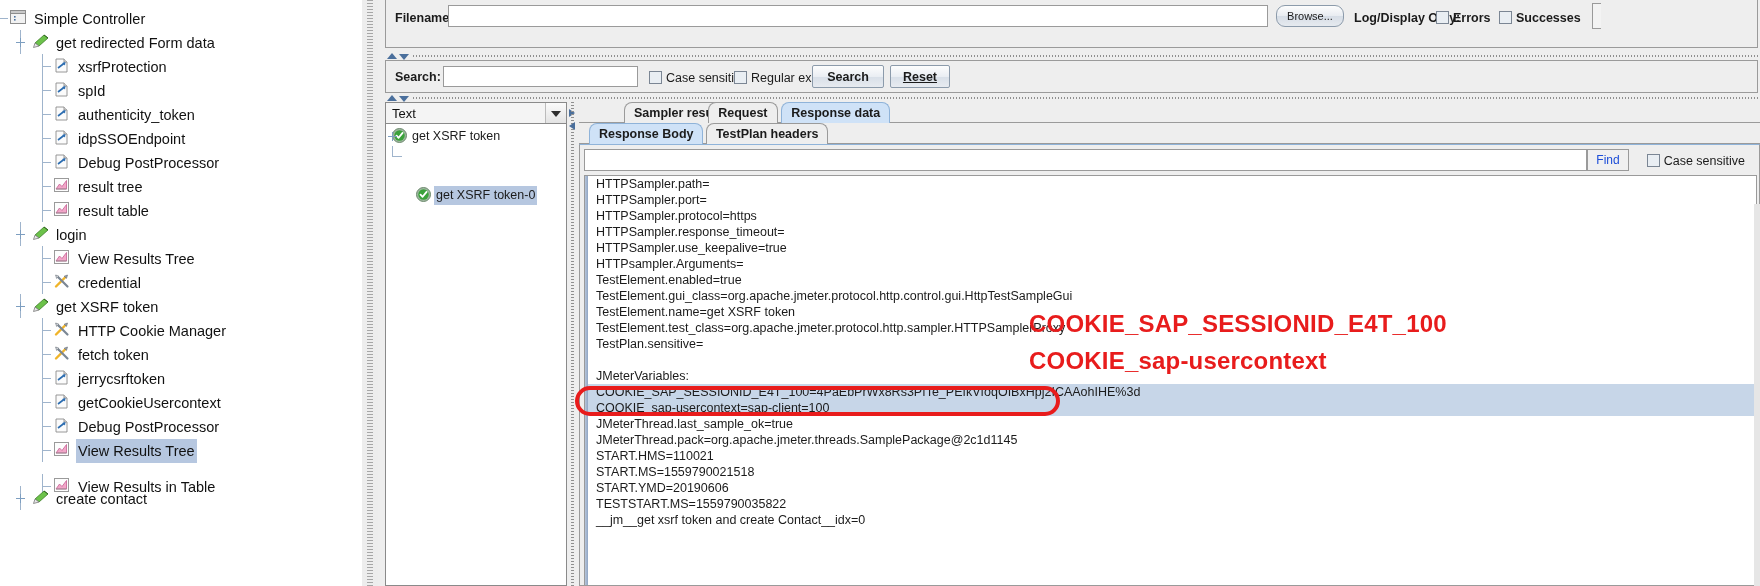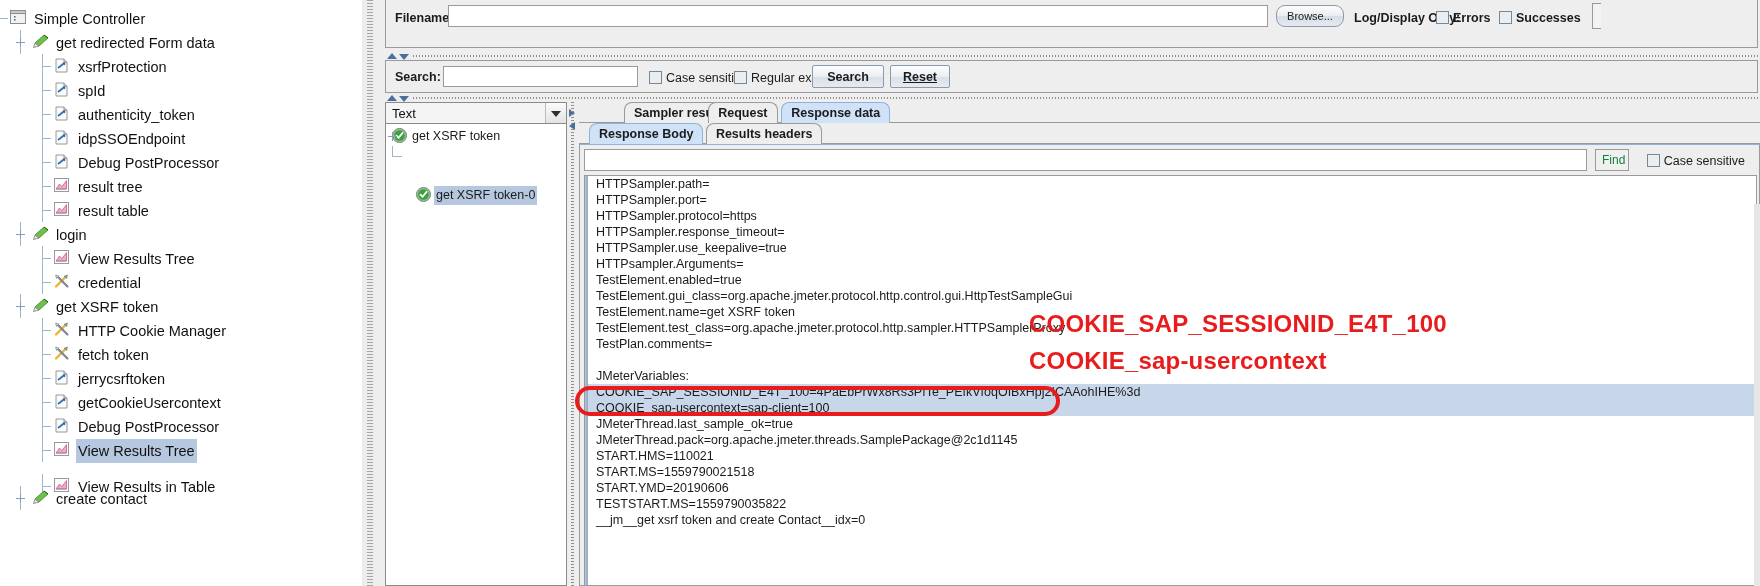--- a/index.html
+++ b/index.html
@@ -199,23 +199,23 @@
     position: absolute; left: 0; top: 42px; right: 0; bottom: 0;
     border: 1px solid #9a9a9a; border-top: 1px solid #8fb3d9; background: #eeeeee;
   }
   #find-row { position: absolute; left: 4px; top: 4px; right: 2px; height: 22px; }
   #find-input {
     position: absolute; left: 0; top: 0; right: 170px; height: 22px;
     border: 1px solid #9a9a9a; background: #fff; font-size: 12.5px;
     font-family: "Liberation Sans", sans-serif; padding: 0 3px; outline: none;
   }
   #find-btn {
-    position: absolute; right: 128px; top: 0; width: 34px; height: 22px;
+    position: absolute; right: 128px; top: 0; width: 42px; height: 22px;
     border: 1px solid #9a9a9a; background: #f0f0f0;
-    font-size: 12px; color: #15803d; font-family: "Liberation Sans", sans-serif; cursor: pointer;
+    font-size: 12px; color: #1d4ed8; font-family: "Liberation Sans", sans-serif; cursor: pointer;
   }
   #find-case-wrap { position: absolute; right: 12px; top: 4px; white-space: nowrap; }
 
   #body-text {
     position: absolute; left: 4px; top: 30px; right: 2px; bottom: 0;
     background: #ffffff; border: 1px solid #9a9a9a; border-bottom: none;
     overflow: hidden;
   }
   #gutter {
     position: absolute; left: 0; top: 0; width: 3px; bottom: 0;
@@ -453,21 +453,21 @@
       <div id="tabs-area">
         <div class="tabrow" id="primary-tabs">
             <div class="tabline"></div>
             <div class="tab" style="left: 9px; margin-left: 36px;">Sampler result</div>
             <div class="tab" style="left: 129.2px;">Request</div>
             <div class="tab active" style="left: 202.3px;">Response data</div>
           </div>
         <div class="tabrow" id="secondary-tabs" style="margin-top:0;">
             <div class="tabline"></div>
             <div class="tab active" style="left: 10px;">Response Body</div>
-            <div class="tab" style="left: 126.9px;">Results headers</div>
+            <div class="tab" style="left: 126.9px;">TestPlan headers</div>
           </div>
 
         <div id="content-box">
           <div id="find-row">
             <input id="find-input" type="text" value="" style="">
             <button id="find-btn">Find</button>
             <span id="find-case-wrap">
               <span class="chk"></span><span class="chk-lbl" style="font-weight:normal">Case sensitive</span>
             </span>
           </div>
@@ -477,21 +477,21 @@
                 <div class="bline">HTTPSampler.path=</div>
                 <div class="bline">HTTPSampler.port=</div>
                 <div class="bline">HTTPSampler.protocol=https</div>
                 <div class="bline">HTTPSampler.response_timeout=</div>
                 <div class="bline">HTTPSampler.use_keepalive=true</div>
                 <div class="bline">HTTPsampler.Arguments=</div>
                 <div class="bline">TestElement.enabled=true</div>
                 <div class="bline">TestElement.gui_class=org.apache.jmeter.protocol.http.control.gui.HttpTestSampleGui</div>
                 <div class="bline">TestElement.name=get XSRF token</div>
                 <div class="bline">TestElement.test_class=org.apache.jmeter.protocol.http.sampler.HTTPSamplerProxy</div>
-                <div class="bline">TestPlan.comments=</div>
+                <div class="bline">TestPlan.sensitive=</div>
                 <div class="bline"></div>
                 <div class="bline">JMeterVariables:</div>
                 <div class="bline hl">COOKIE_SAP_SESSIONID_E4T_100=4PaEbPrWx8Rs3PfTe_PEfkVfoqOIBxHpj2ICAAohIHE%3d</div>
                 <div class="bline hl">COOKIE_sap-usercontext=sap-client=100</div>
                 <div class="bline">JMeterThread.last_sample_ok=true</div>
                 <div class="bline">JMeterThread.pack=org.apache.jmeter.threads.SamplePackage@2c1d1145</div>
                 <div class="bline">START.HMS=110021</div>
                 <div class="bline">START.MS=1559790021518</div>
                 <div class="bline">START.YMD=20190606</div>
                 <div class="bline">TESTSTART.MS=1559790035822</div>

